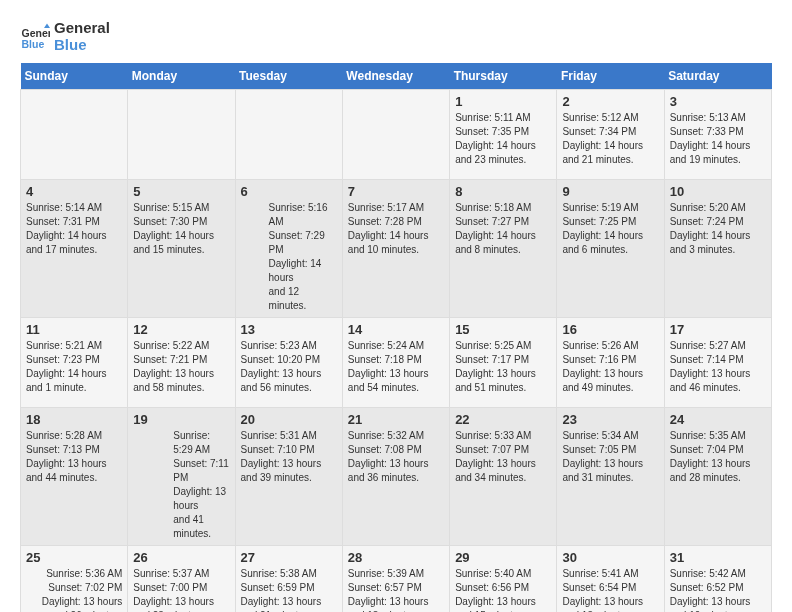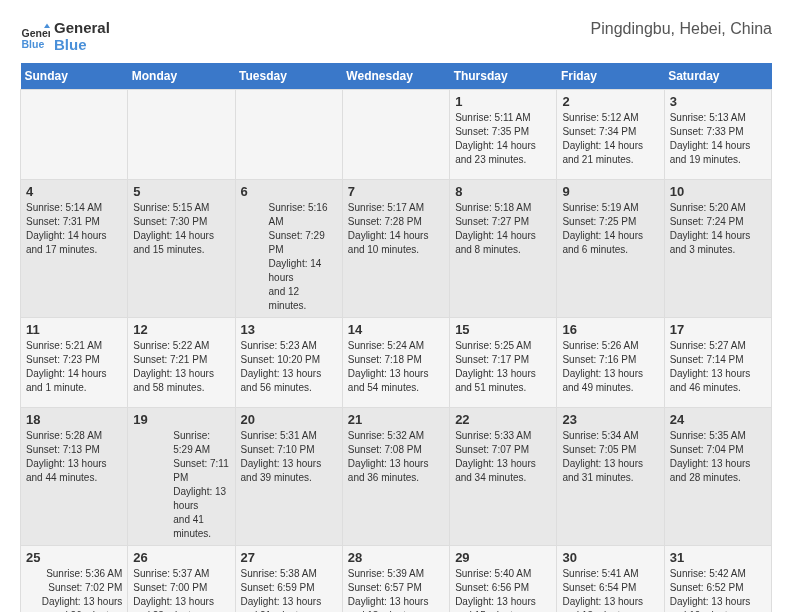--- a/index.html
+++ b/index.html
@@ -89,21 +89,20 @@
       <text x="2" y="20" font-size="14" font-weight="bold" fill="#333">General</text>
       <text x="2" y="34" font-size="14" font-weight="bold" fill="#4a90d9">Blue</text>
       <polygon points="32,8 40,8 36,2" fill="#4a90d9"></polygon>
     </svg>
     <div style="line-height:1.1">
       <div style="font-size:15px;font-weight:bold;color:#333">General</div>
       <div style="font-size:15px;font-weight:bold;color:#4a90d9">Blue</div>
     </div>
   </div>
   <div class="title-block">
-    <div class="subtitle">Pingdingbu, Hebei, China</div>
   </div>
 </div>
 
 <table>
   <thead>
     <tr>
     <th>Sunday</th>
         <th>Monday</th>
         <th>Tuesday</th>
         <th>Wednesday</th>

